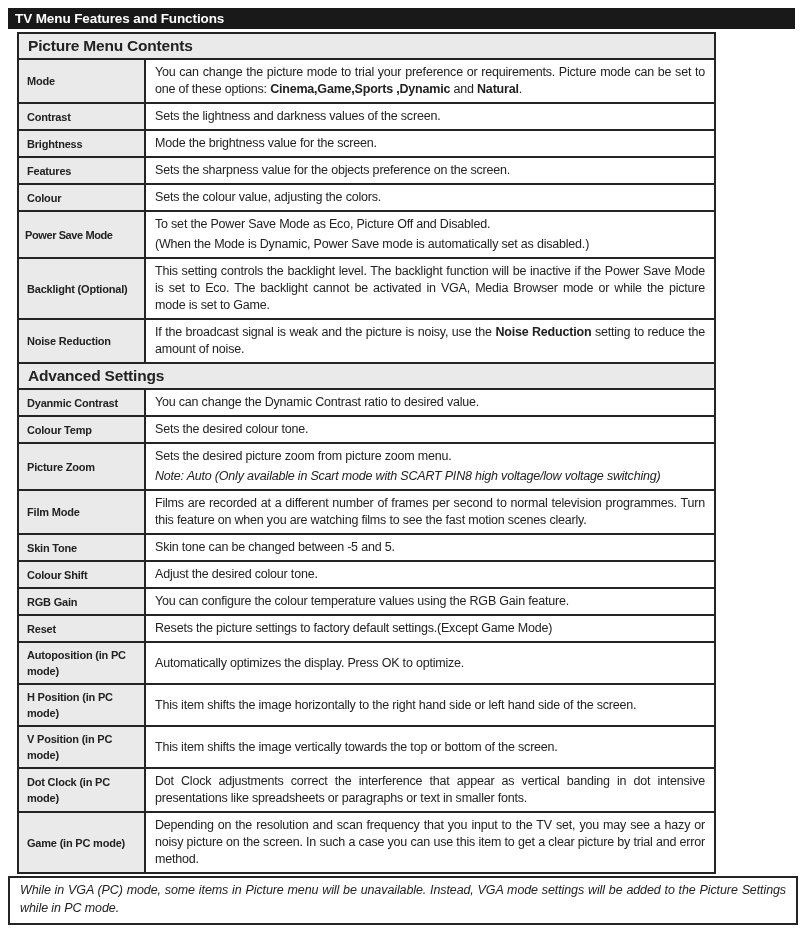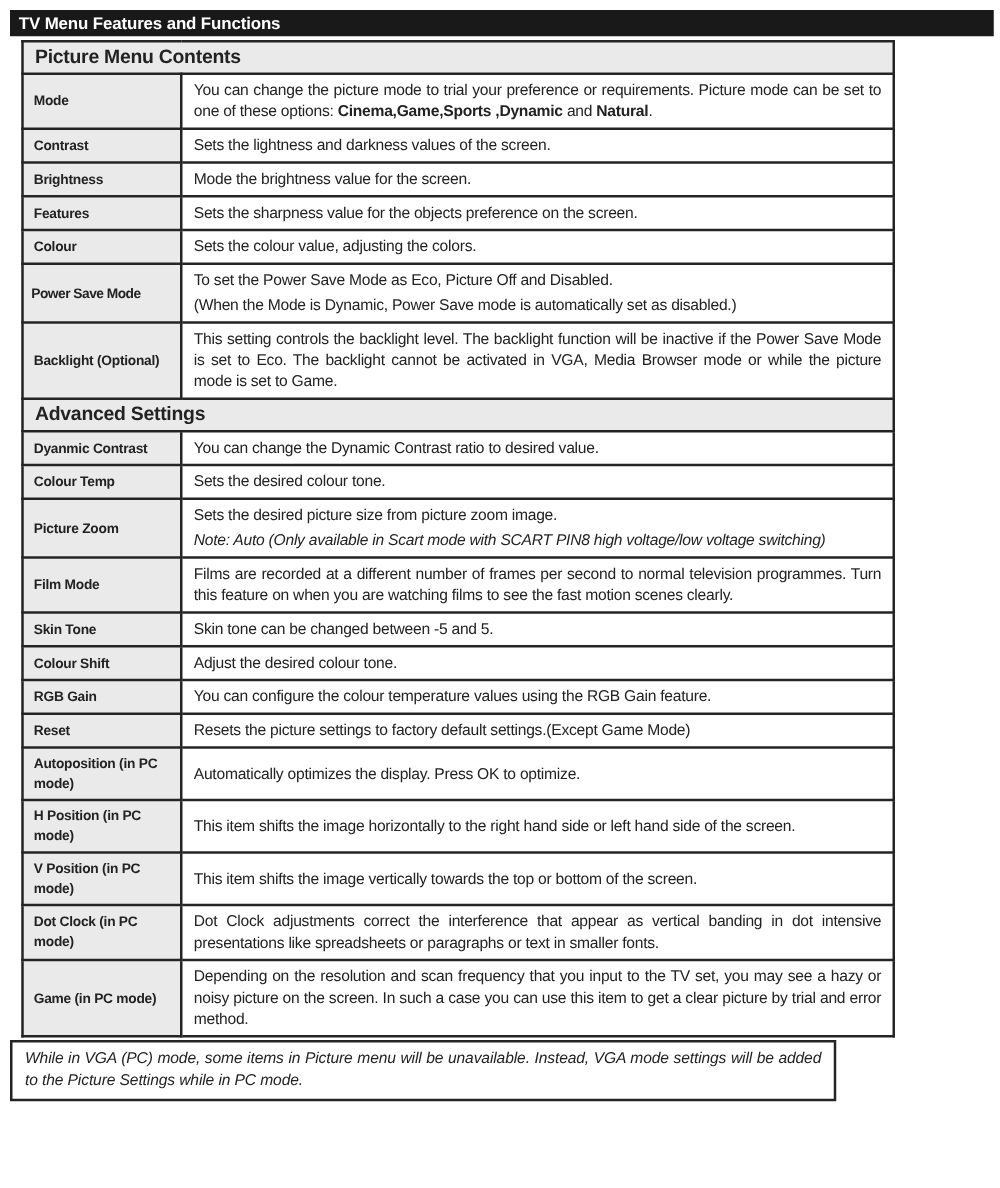--- a/index.html
+++ b/index.html
@@ -77,21 +77,21 @@
     padding: 4px 9px;
     letter-spacing: -0.2px;
     text-align: justify;
   }
   td.desc-cell p { margin: 0; }
   td.desc-cell p + p { margin-top: 3px; }
   td.desc-cell .b { font-weight: bold; }
   td.desc-cell .i { font-style: italic; }
   .footnote {
     margin: 2px 0 0 8px;
-    width: 661px;
+    width: 790px;
     border: 2px solid var(--border);
     padding: 4px 10px 6px 10px;
     font-size: 12.5px;
     font-style: italic;
     line-height: 17.5px;
     letter-spacing: -0.1px;
     text-align: justify;
     background: #ffffff;
   }
 </style>
@@ -146,38 +146,44 @@
             <p><span>(When the Mode is Dynamic, Power Save mode is automatically set as disabled.)</span></p>
           </td>
         </tr>
         <tr>
           <td class="label-cell">Backlight (Optional)</td>
           <td class="desc-cell">
             <p><span>This setting controls the backlight level. The backlight function will be inactive if the Power Save Mode is set to Eco. The backlight cannot be activated in VGA, Media Browser mode or while the picture mode is set to Game.</span></p>
           </td>
         </tr>
         <tr>
+          <td class="label-cell">Noise Reduction</td>
+          <td class="desc-cell">
+            <p><span>If the broadcast signal is weak and the picture is noisy, use the </span><span class="b">Noise Reduction</span><span> setting to reduce the amount of noise.</span></p>
+          </td>
+        </tr>
+        <tr>
           <td colspan="2" class="section-header">Advanced Settings</td>
         </tr>
         <tr>
           <td class="label-cell">Dyanmic Contrast</td>
           <td class="desc-cell">
             <p><span>You can change the Dynamic Contrast ratio to desired value.</span></p>
           </td>
         </tr>
         <tr>
           <td class="label-cell">Colour Temp</td>
           <td class="desc-cell">
             <p><span>Sets the desired colour tone.</span></p>
           </td>
         </tr>
         <tr>
           <td class="label-cell">Picture Zoom</td>
           <td class="desc-cell">
-            <p><span>Sets the desired picture size from picture zoom image.</span></p>
+            <p><span>Sets the desired picture zoom from picture zoom menu.</span></p>
             <p><span class="i">Note: Auto (Only available in Scart mode with SCART PIN8 high voltage/low voltage switching)</span></p>
           </td>
         </tr>
         <tr>
           <td class="label-cell">Film Mode</td>
           <td class="desc-cell">
             <p><span>Films are recorded at a different number of frames per second to normal television programmes. Turn this feature on when you are watching films to see the fast motion scenes clearly.</span></p>
           </td>
         </tr>
         <tr>

